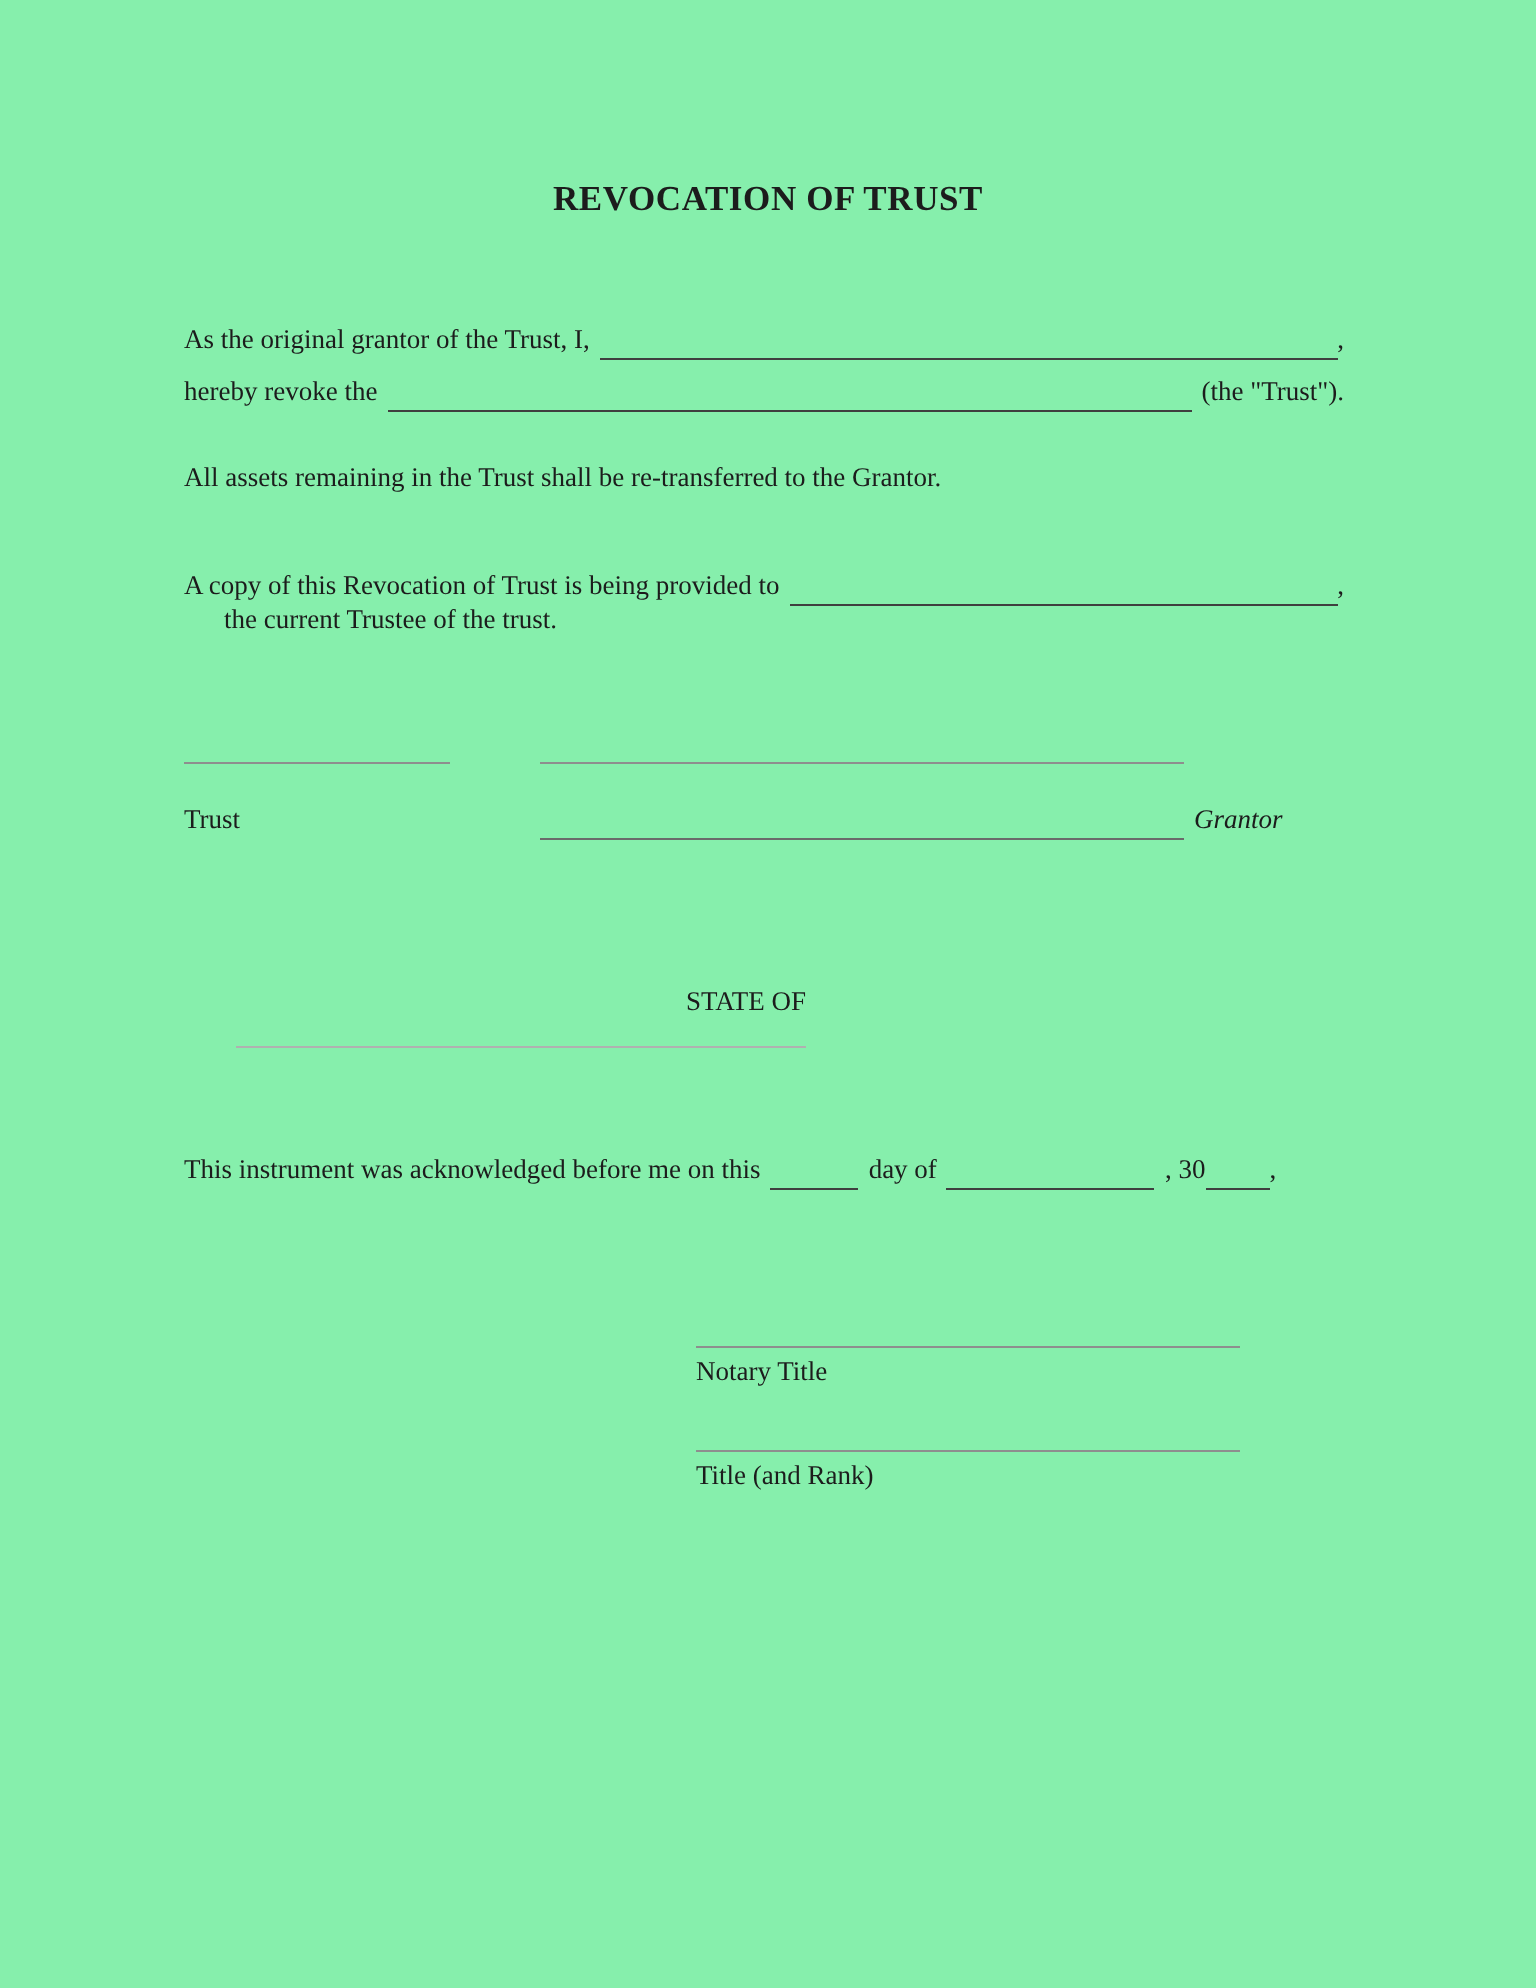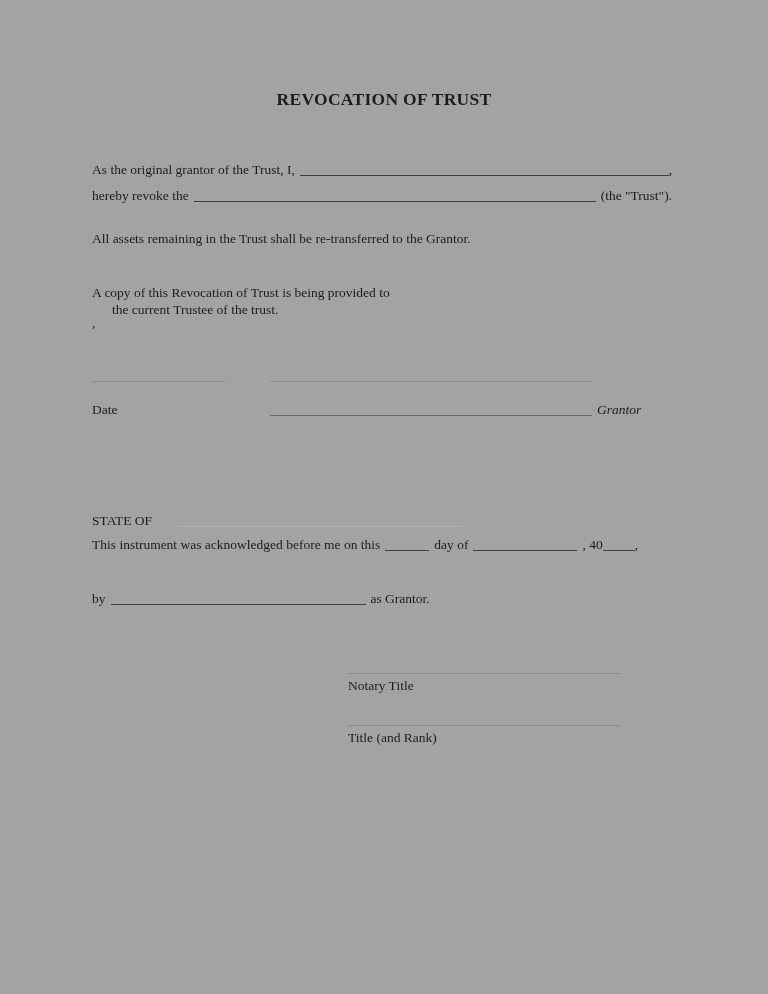--- a/index.html
+++ b/index.html
@@ -1,27 +1,27 @@
 <!DOCTYPE html>
 <html><head>
 <meta charset="utf-8">
 <style>
   html,body { margin:0; padding:0; background:#ffffff; }
   .page {
     position:relative;
     width:768px; height:994px;
-    background:#a3a3a3;
+    background:#86efac;
     font-family:"Liberation Serif","DejaVu Serif",serif;
     color:#1c1c1c;
     overflow:hidden;
   }
   .row {
     position:absolute;
     display:flex;
-    align-items:flex-start;
+    align-items:flex-end;
     font-size:13.5px;
     line-height:17px;
     white-space:pre;
   }
   .title {
     position:absolute;
     left:0; width:768px;
     text-align:center;
     font-size:17.5px;
     font-weight:bold;
@@ -62,63 +62,58 @@
   <div class="row" style="left:92px; top:230px;">
     <span>All assets remaining in the Trust shall be re-transferred to the Grantor.</span>
   </div>
 
   <div class="row" style="left:92px; top:187px; width:580px;">
     <span class="mr">hereby revoke the</span>
     <span class="blank fill"></span>
     <span class="ml">(the "Trust").</span>
   </div>
 
-  <div class="row" style="left:92px; top:284px; width:580px;flex-direction:column;">
+  <div class="row" style="left:92px; top:284px; width:580px;">
     <span class="mr">A copy of this Revocation of Trust is being provided to</span>
     <span class="blank fill"></span>
     <span>,</span>
   </div>
 
   <div class="row" style="left:92px; top:301px;margin-left:20px;">
     <span>the current Trustee of the trust.</span>
   </div>
 
   <div class="rule" style="left:92px; top:381px; width:133px;"></div>
   <div class="rule" style="left:270px; top:381px; width:322px;"></div>
 
   <div class="row" style="left:92px; top:401px;">
-    <span>Date</span>
+    <span>Trust</span>
   </div>
 
   <div class="row" style="left:270px; top:401px;font-style:italic;">
     <span class="blank sig" style="width:322px;"></span>
     <span class="ml">Grantor</span>
   </div>
 
-  <div class="row" style="left:92px; top:512px;">
+  <div class="row" style="left:92px; top:492px;flex-direction:column;">
     <span>STATE OF</span>
     <span class="blank light" style="width:285px; margin-left:26px;"></span>
   </div>
 
 
-  <div class="row" style="left:92px; top:536px;">
+  <div class="row" style="left:92px; top:576px;">
     <span>This instrument was acknowledged before me on this</span>
     <span class="blank mx" style="width:44px;"></span>
     <span>day of</span>
     <span class="blank mx" style="width:104px;"></span>
-    <span>, 40</span>
+    <span>, 30</span>
     <span class="blank" style="width:32px;"></span>
     <span>,</span>
   </div>
 
-  <div class="row" style="left:92px; top:590px;">
-    <span class="mr">by</span>
-    <span class="blank" style="width:255px;"></span>
-    <span class="ml">as Grantor.</span>
-  </div>
 
   <div class="rule" style="left:348px; top:673px; width:272px;"></div>
 
   <div class="row" style="left:348px; top:677px;">
     <span>Notary Title</span>
   </div>
 
   <div class="rule" style="left:348px; top:725px; width:272px;"></div>
 
   <div class="row" style="left:348px; top:729px;">

